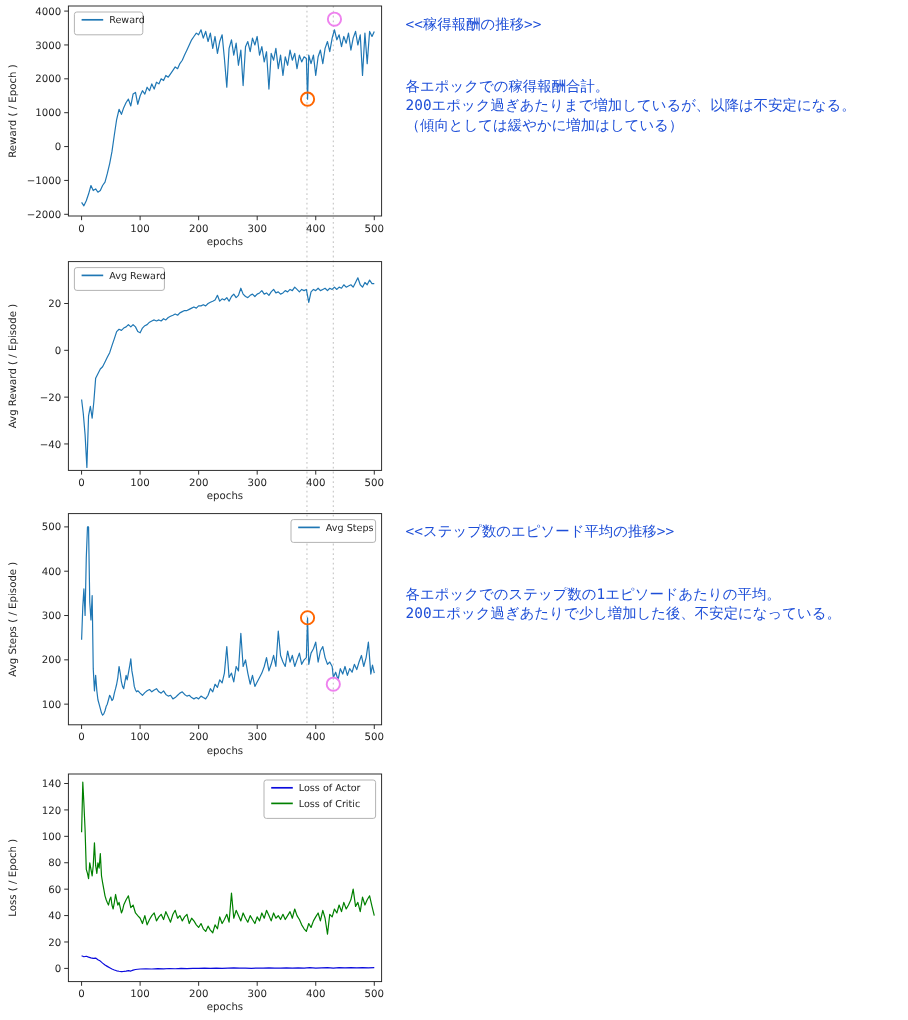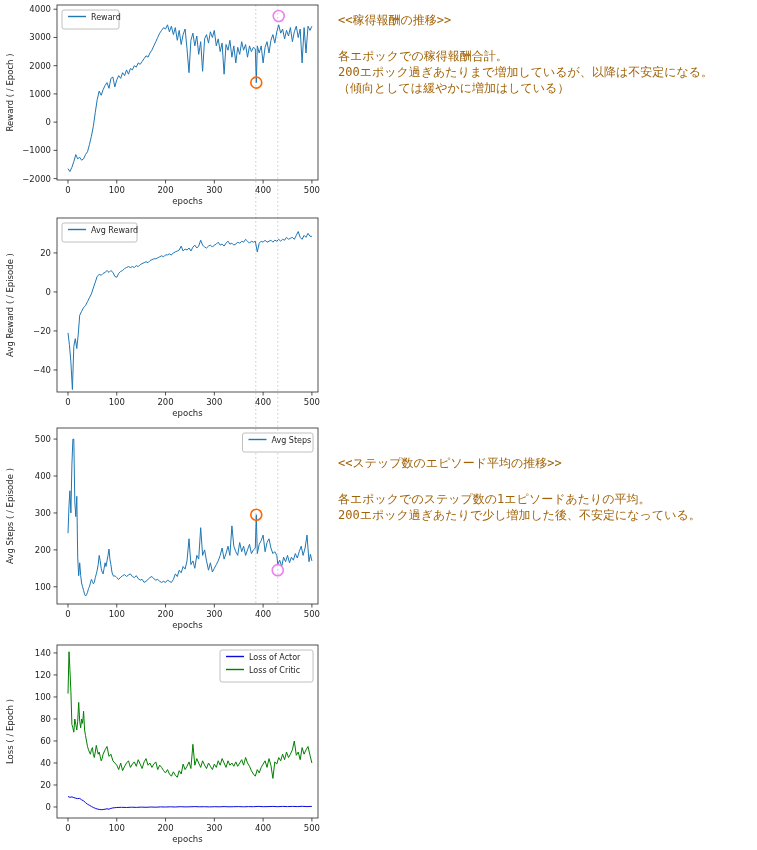--- a/index.html
+++ b/index.html
@@ -1,23 +1,23 @@
 <!DOCTYPE html>
 <html><head>
 <meta charset="utf-8">
 <style>
   html,body{margin:0;padding:0;background:#fff;}
   .canvas{position:relative;width:757px;height:850px;background:#ffffff;overflow:hidden;
           font-family:"DejaVu Sans","Liberation Sans",sans-serif;}
   #charts-svg{position:absolute;left:0;top:0;}
-  .note{position:absolute;left:338px;width:414px;color:#a16207;
+  .note{position:absolute;left:338px;width:414px;color:#1d4ed8;
         font-family:"DejaVu Sans Mono","Liberation Mono",monospace;
         font-size:12px;line-height:16px;}
   .note .title{white-space:pre;}
-  .note .body{margin-top:20px;white-space:pre-line;}
+  .note .body{margin-top:36px;white-space:pre-line;}
 </style>
 </head>
 <body>
 
 <div class="canvas">
   <svg id="charts-svg" width="757" height="850" viewBox="0 0 757 850">
       <line x1="255.79906542056077" x2="255.79906542056077" y1="5" y2="604" stroke="#c4c4c4" stroke-width="0.9" stroke-dasharray="1.5,2.5"></line>
       <line x1="277.75233644859816" x2="277.75233644859816" y1="5" y2="604" stroke="#c4c4c4" stroke-width="0.9" stroke-dasharray="1.5,2.5"></line>
       <g>
         <clipPath id="clip0">
@@ -181,18 +181,18 @@
     </svg>
 
   <div class="note" style="top:12px">
     <div class="title">&lt;&lt;稼得報酬の推移&gt;&gt;</div>
     <div class="body">各エポックでの稼得報酬合計。
 200エポック過ぎあたりまで増加しているが、以降は不安定になる。
 （傾向としては緩やかに増加はしている）</div>
   </div>
   <div class="note" style="top:218px">
   </div>
-  <div class="note" style="top:455px">
+  <div class="note" style="top:435px">
     <div class="title">&lt;&lt;ステップ数のエピソード平均の推移&gt;&gt;</div>
     <div class="body">各エポックでのステップ数の1エピソードあたりの平均。
 200エポック過ぎあたりで少し増加した後、不安定になっている。</div>
   </div>
 </div>
 
 </body></html>

